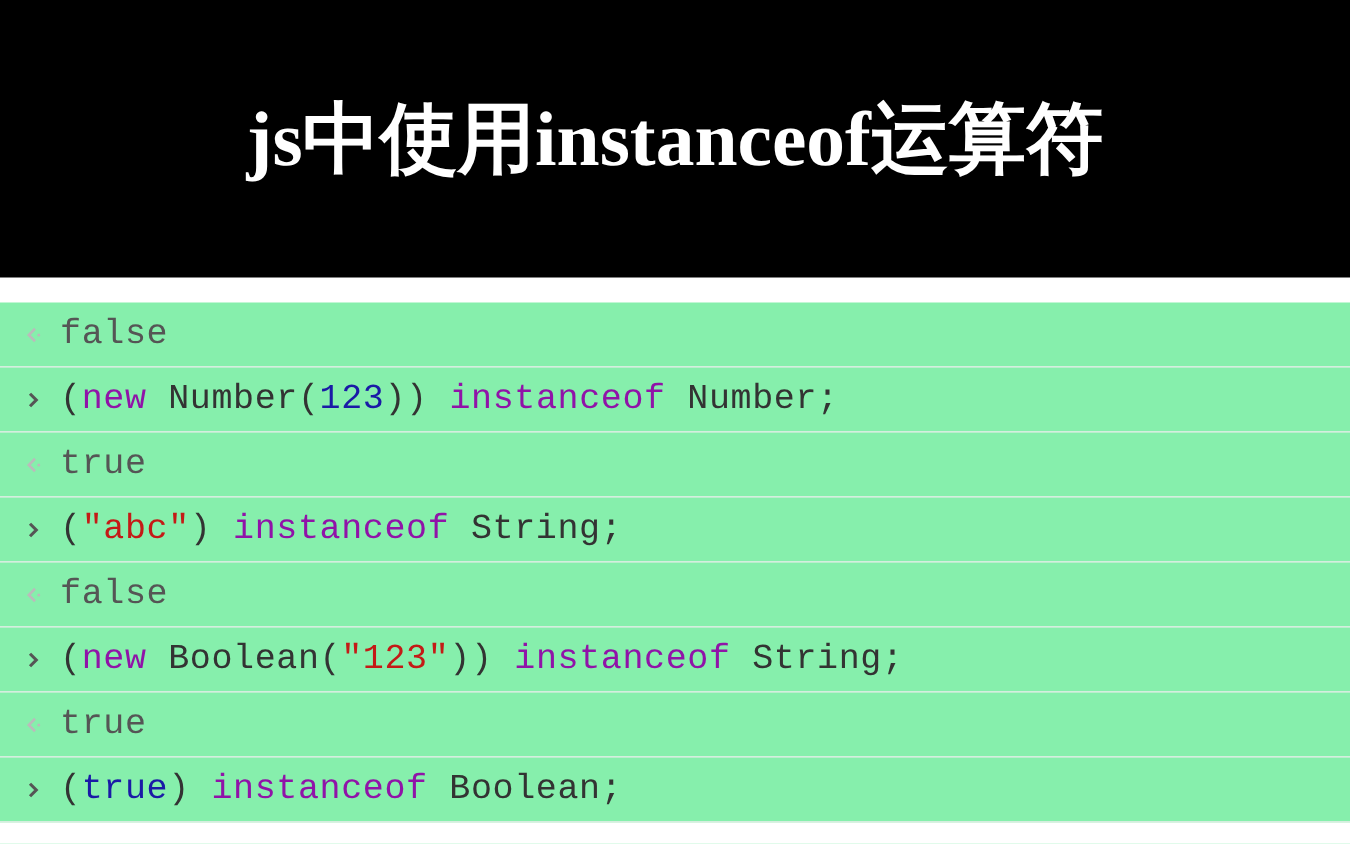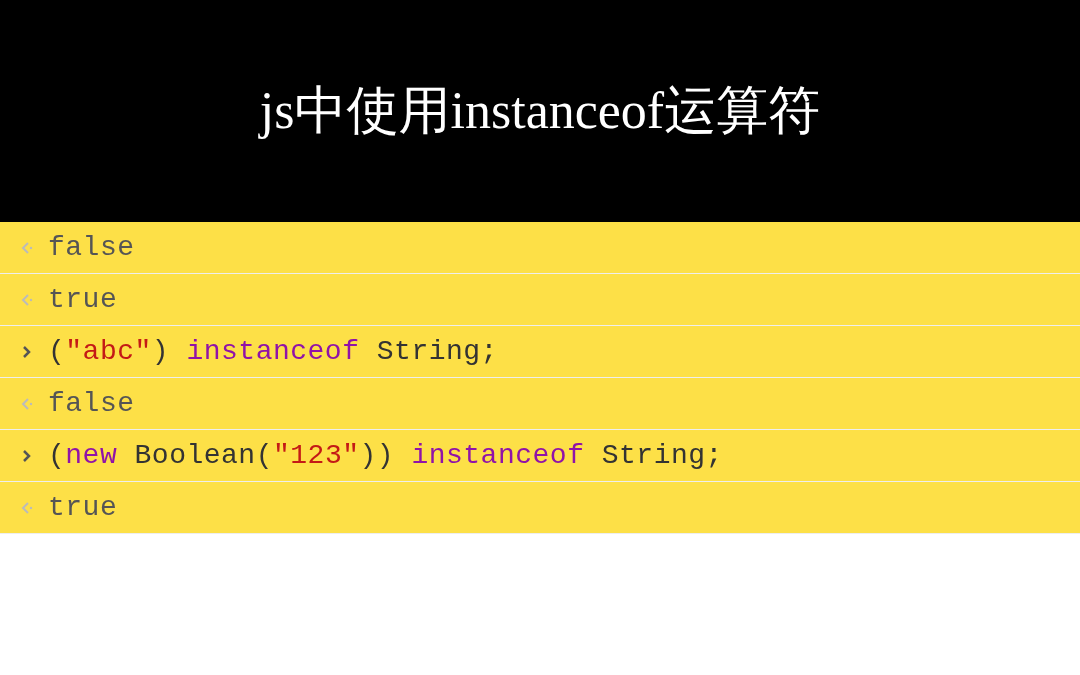--- a/index.html
+++ b/index.html
@@ -17,27 +17,28 @@
     .header {
       width: 100%;
       height: 222px;
       background: #000;
       display: flex;
       align-items: center;
       justify-content: center;
     }
     .header-title {
       color: #fff;
-      font-size: 52px;
+      font-size: 62px;
       font-family: Georgia, 'Times New Roman', serif;
-      font-weight: normal;
+      font-weight: bold;
     }
     .console {
       width: 100%;
-      background: #fde047;
+      background: #86efac;
+      margin-top: 20px;
     }
     .console-row {
       display: flex;
       align-items: center;
       padding: 10px 15px 10px 20px;
       border-bottom: 1px solid #eee;
       font-size: 28px;
       min-height: 52px;
     }
     .row-icon {
@@ -81,20 +82,28 @@
     <div class="console-row">
       <span class="row-icon output-icon">
         <svg viewBox="0 0 14 14" fill="none" stroke-width="2">
           <polyline points="8,2 3,7 8,12"></polyline>
           <circle cx="11" cy="7" r="1.2" fill="#bbb" stroke="none"></circle>
         </svg>
       </span>
       <div class="row-content"><span class="tok-result">false</span></div>
     </div>
     <div class="console-row">
+      <span class="row-icon input-icon">
+        <svg viewBox="0 0 10 14" fill="none" stroke-width="2.5">
+          <polyline points="2,2 7,7 2,12"></polyline>
+        </svg>
+      </span>
+      <div class="row-content"><span class="tok-default">(</span><span class="tok-keyword">new</span><span class="tok-default"> Number(</span><span class="tok-number">123</span><span class="tok-default">)) </span><span class="tok-keyword">instanceof</span><span class="tok-default"> Number;</span></div>
+    </div>
+    <div class="console-row">
       <span class="row-icon output-icon">
         <svg viewBox="0 0 14 14" fill="none" stroke-width="2">
           <polyline points="8,2 3,7 8,12"></polyline>
           <circle cx="11" cy="7" r="1.2" fill="#bbb" stroke="none"></circle>
         </svg>
       </span>
       <div class="row-content"><span class="tok-result">true</span></div>
     </div>
     <div class="console-row">
       <span class="row-icon input-icon">
@@ -123,13 +132,21 @@
     </div>
     <div class="console-row">
       <span class="row-icon output-icon">
         <svg viewBox="0 0 14 14" fill="none" stroke-width="2">
           <polyline points="8,2 3,7 8,12"></polyline>
           <circle cx="11" cy="7" r="1.2" fill="#bbb" stroke="none"></circle>
         </svg>
       </span>
       <div class="row-content"><span class="tok-result">true</span></div>
     </div>
+    <div class="console-row">
+      <span class="row-icon input-icon">
+        <svg viewBox="0 0 10 14" fill="none" stroke-width="2.5">
+          <polyline points="2,2 7,7 2,12"></polyline>
+        </svg>
+      </span>
+      <div class="row-content"><span class="tok-default">(</span><span class="tok-bool">true</span><span class="tok-default">) </span><span class="tok-keyword">instanceof</span><span class="tok-default"> Boolean;</span></div>
+    </div>
   </div>
 
 </body></html>

